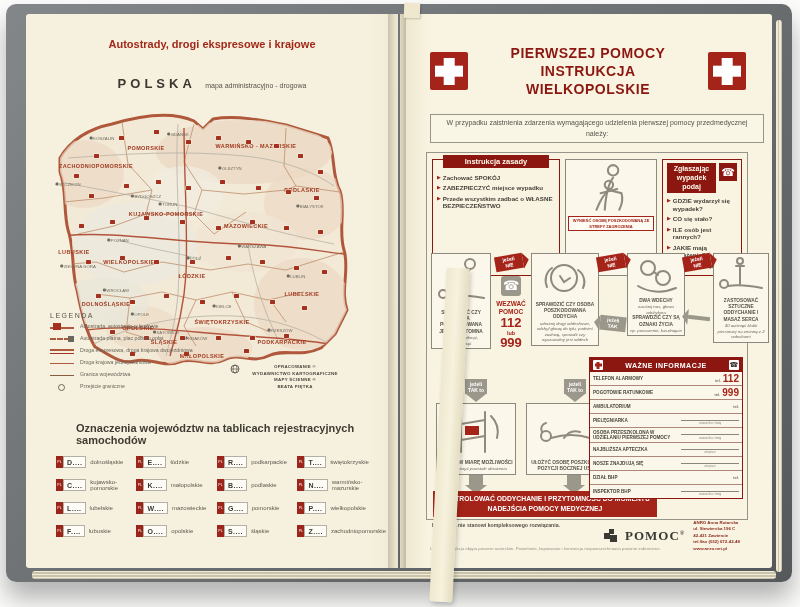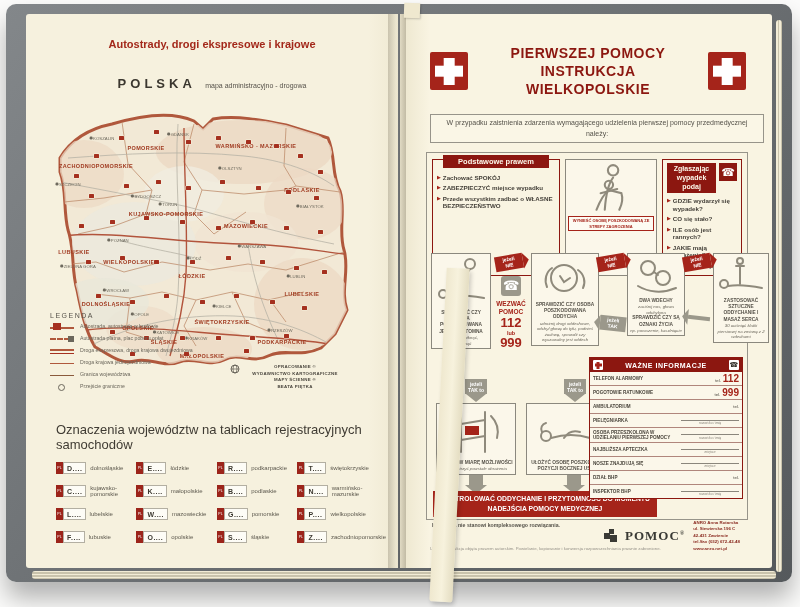--- a/index.html
+++ b/index.html
@@ -54,21 +54,21 @@
   .sw.ekspresowa::after{content:"";position:absolute;left:0;right:0;top:5.5px;height:1.5px;background:#b0583c;
     box-shadow:-18px -4px 0 0 #a5301f inset;}
   .sw.krajowa::before{content:"";position:absolute;left:0;right:0;top:3.5px;height:1.5px;background:#b0583c;}
   .sw.granica::before{content:"";position:absolute;left:0;right:0;top:3.5px;height:1.2px;background:#8a5a3c;}
   .sw.przejscie::before{content:"";position:absolute;left:8px;top:1px;width:5px;height:5px;
     border:1px solid #6b675c;border-radius:50%;}
   .attribution{position:absolute;left:196px;top:270px;width:130px;text-align:center;}
   .attr-line{font-size:4.4px;font-weight:bold;color:#4a463e;line-height:1.5;letter-spacing:.3px;}
   .globe{display:inline-block;vertical-align:middle;margin-right:2px;}
   .plates{position:absolute;top:408px;left:30px;right:12px;}
-  .plates-title{font-size:13px;font-weight:normal;color:#3f3b33;margin-bottom:10px;}
+  .plates-title{font-size:11px;font-weight:bold;color:#3f3b33;margin-bottom:10px;margin-left:20px;}
   #plates-grid{display:grid;grid-template-columns:repeat(4,1fr);row-gap:11px;column-gap:4px;}
   .plate-cell{display:flex;align-items:center;gap:4px;}
   .plate{display:inline-flex;align-items:stretch;flex:none;}
   .pl-band{width:7px;background:#9c241a;color:#fff;font-size:3.5px;display:flex;
     align-items:center;justify-content:center;}
   .pl-code{border:1px solid #b3afa2;background:#fdfcf6;font-size:7px;font-weight:bold;
     color:#3c382f;padding:1.5px 3px;letter-spacing:.5px;line-height:1;}
   .pl-name{font-size:6px;color:#5d594e;}
 
   
@@ -493,21 +493,21 @@
         </div>
         <div class="cross"></div>
       </div>
 
       <div class="intro">W przypadku zaistnienia zdarzenia wymagającego udzielenia pierwszej pomocy przedmedycznej należy:</div>
 
       <div class="flow-outer">
 
         <div class="row1">
           <div class="basics">
-            <div class="box-ribbon">Podstawowe prawem</div>
+            <div class="box-ribbon">Instrukcja zasady</div>
             <div id="basics-list">
                 <div class="blt">
                   <span class="tri">▶</span>
                   <span class="blt-t">Zachować SPOKÓJ</span>
                 </div>
                 <div class="blt">
                   <span class="tri">▶</span>
                   <span class="blt-t">ZABEZPIECZYĆ miejsce wypadku</span>
                 </div>
                 <div class="blt">

